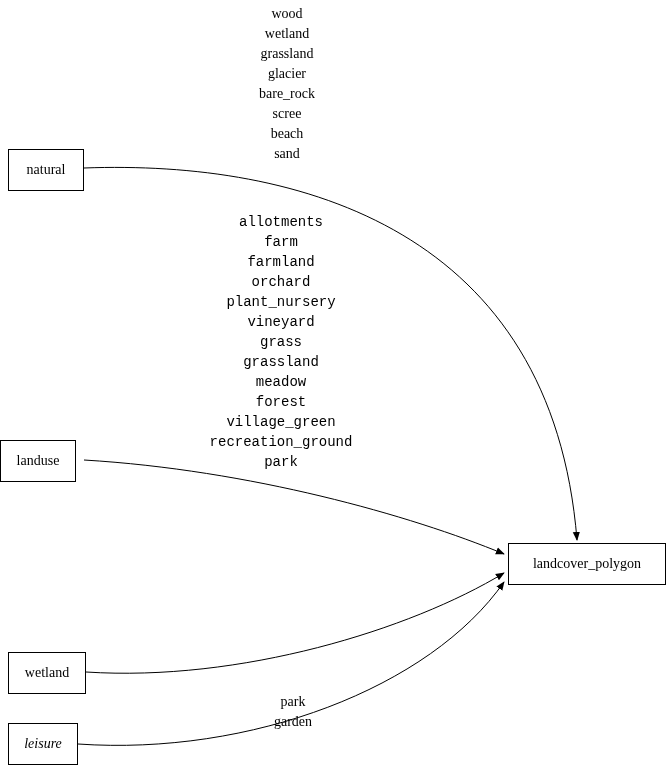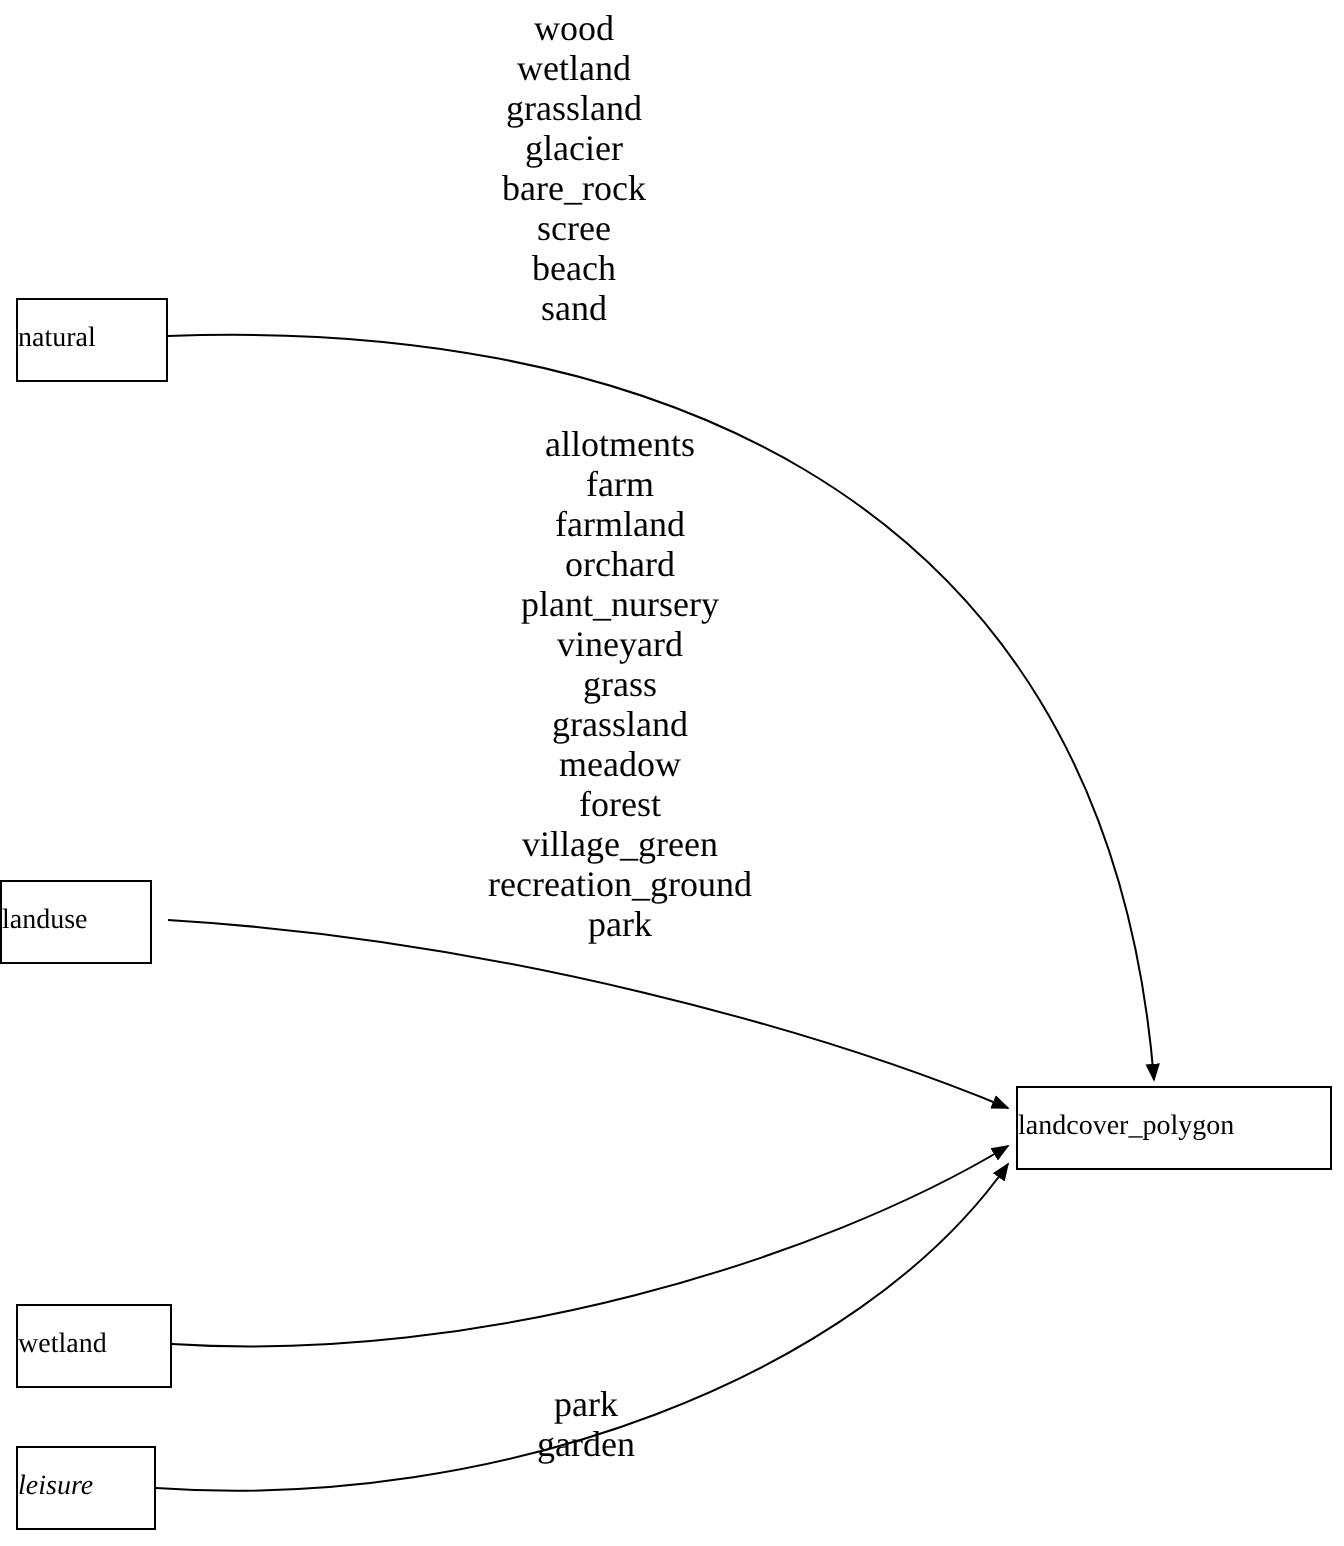--- a/index.html
+++ b/index.html
@@ -28,40 +28,41 @@
     stroke: #000000;
     stroke-width: 1;
   }
   .node {
     position: absolute;
     box-sizing: border-box;
     border: 1px solid #000000;
     background: #ffffff;
     display: flex;
     align-items: center;
+    justify-content: center;
     font-size: 14px;
     line-height: 1;
     white-space: nowrap;
   }
   #node-natural  { left: 8px;   top: 149px; width: 76px;  height: 42px; }
   #node-landuse  { left: 0;   top: 440px; width: 76px;  height: 42px; }
   #node-wetland  { left: 8px;   top: 652px; width: 78px;  height: 42px; }
   #node-leisure  { left: 8px;   top: 723px; width: 70px;  height: 42px; font-style: italic; }
   #node-landcover{ left: 508px; top: 543px; width: 158px; height: 42px; }
 
   .edge-label {
     position: absolute;
     width: 220px;
-    font-size: 18px;
+    font-size: 14px;
     line-height: 20px;
     text-align: center;
     white-space: pre-line;
   }
   #label-natural { left: 177px; top: 4px;   }
-  #label-landuse { left: 200px; top: 212px; }
+  #label-landuse { left: 171px; top: 212px; font-family: Liberation Mono, monospace; }
   #label-wetland { left: 185px; top: 484px; }
   #label-leisure { left: 183px; top: 692px; }
 </style>
 </head>
 <body>
 
 <div class="canvas">
 
   <svg class="edge-layer" width="672" height="773" viewBox="0 0 672 773" xmlns="http://www.w3.org/2000/svg">
     <defs>

